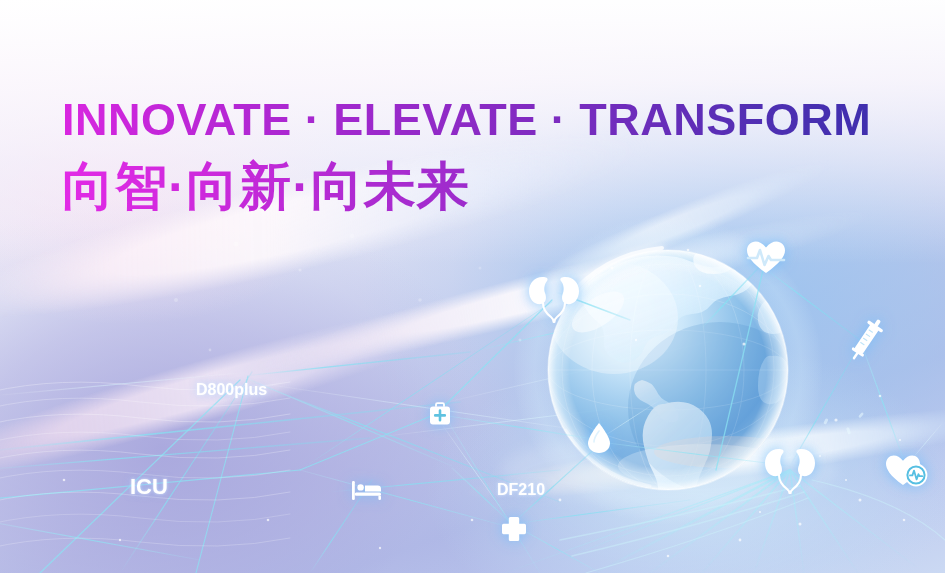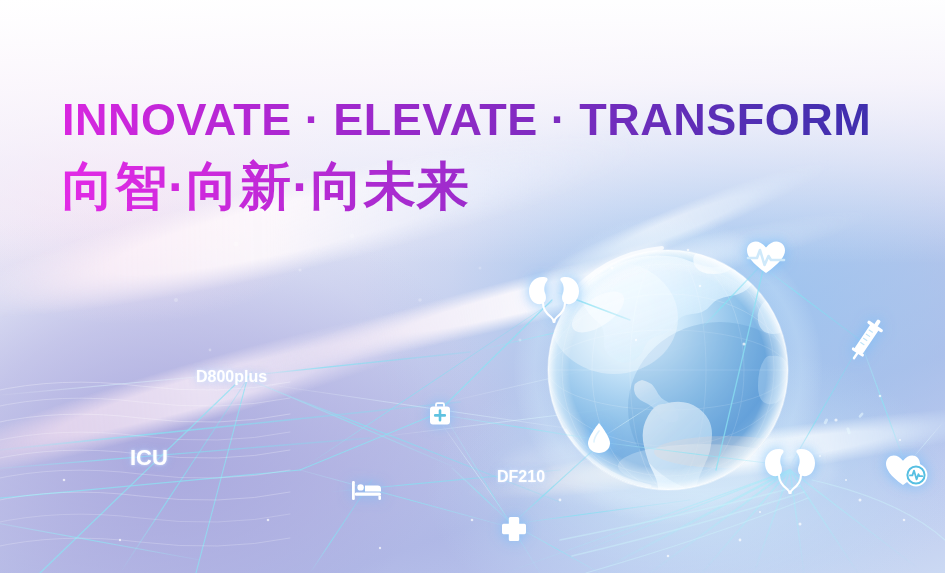--- a/index.html
+++ b/index.html
@@ -199,23 +199,24 @@
   }
 
   
   .plabel {
     position: absolute;
     color: #ffffff;
     font-weight: 700;
     white-space: nowrap;
     text-shadow: 0 0 9px rgba(150,190,250,0.85), 0 0 3px rgba(255,255,255,0.7);
     z-index: 36;
+    margin-top: 13px;
   }
   .plabel-d800 { left: 196px; top: 368px; font-size: 16px; }
-  .plabel-icu  { left: 130px; top: 445px; font-size: 22px; }
+  .plabel-icu  { left: 130px; top: 461px; font-size: 22px; }
   .plabel-df210{ left: 497px; top: 468px; font-size: 16px; }
 
   
   .icon-node {
     position: absolute;
     z-index: 38;
     filter: drop-shadow(0 0 7px rgba(120,190,250,0.9));
   }
   .icon-node svg { display: block; }
 </style>

